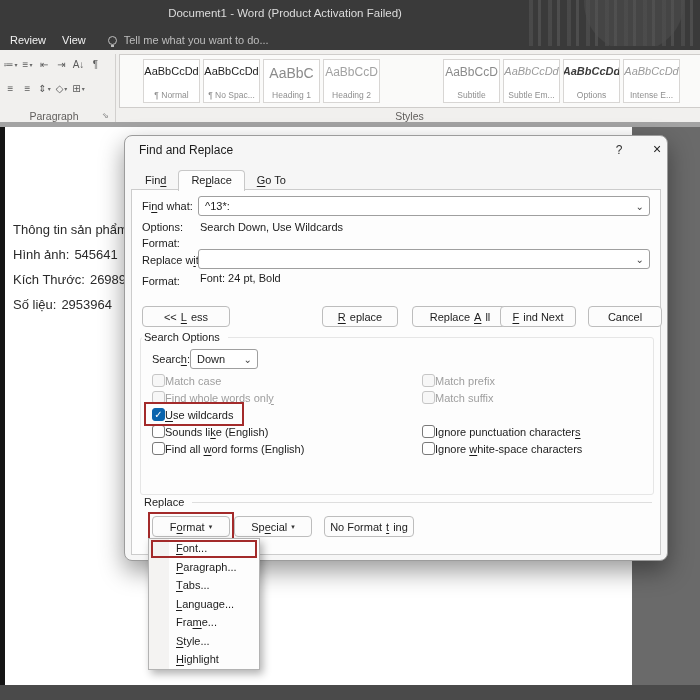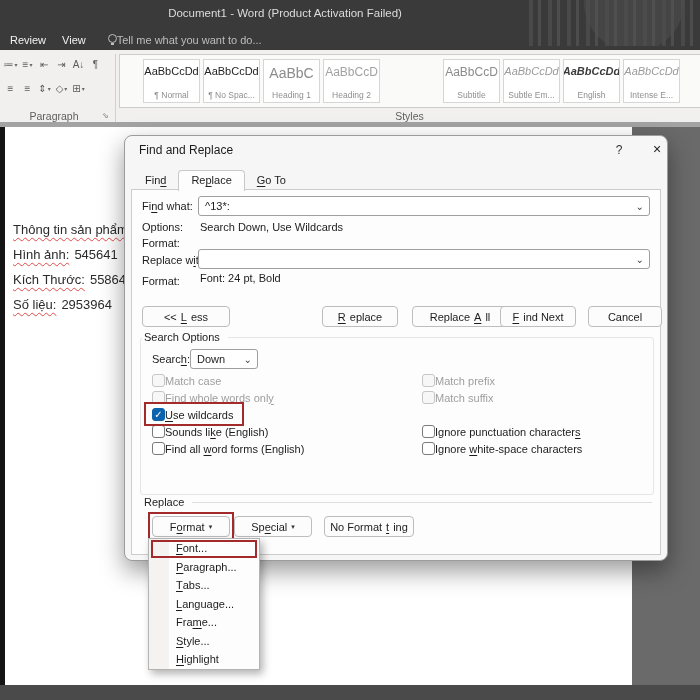--- a/index.html
+++ b/index.html
@@ -10,21 +10,21 @@
 
   
   .titlebar{position:absolute;top:0;left:0;right:0;height:50px;background:#3a3a3a;color:#e8e8e8;z-index:1}
   .wm{position:absolute;right:0;top:0;width:178px;height:46px;overflow:hidden}
   .wm-circle{position:absolute;right:16px;top:-48px;width:100px;height:100px;border-radius:50%;background:#454545}
   .wm-bars{position:absolute;inset:0;background:repeating-linear-gradient(90deg,transparent 0 7px,#4d4d4d 7px 11px,transparent 11px 16px,#525252 16px 19px);opacity:.8}
   .title{position:absolute;top:7px;left:0;width:570px;text-align:center;font-size:11.5px;color:#dcdcdc}
   .menubar{position:absolute;top:30px;left:0;right:0;height:20px;display:flex;align-items:center;font-size:11px}
   .mtab{color:#f2f2f2;margin-left:16px;cursor:default}
   .mtab:first-child{margin-left:10px}
-  .tellme{display:flex;margin-left:22px;color:#bdbdbd}
+  .tellme{display:flex;align-items:center;gap:7px;margin-left:22px;color:#bdbdbd}
   .bulb{display:inline-block;width:9px;height:9px;border:1px solid #bdbdbd;border-radius:50%;position:relative}
   .bulb::after{content:"";position:absolute;left:2px;bottom:-3px;width:3px;height:2px;background:#bdbdbd}
 
   
   .ribbon{position:absolute;top:50px;left:0;right:0;height:72px;background:#f1f0ee}
   .ptools{position:absolute;left:2px;top:6px;width:112px}
   .trow{display:flex;align-items:center;height:17px;margin-bottom:7px}
   .ticon{display:inline-flex;align-items:center;justify-content:center;min-width:15px;height:16px;margin:0 1px;font-size:10px;color:#5a5a5a;cursor:default}
   .ticon .caret{font-size:6px;color:#6a6a6a;margin-left:1px}
   .vsep{position:absolute;left:115px;top:4px;width:1px;height:104px;background:#d2d0ce}
@@ -43,21 +43,21 @@
   .plabel{position:absolute;left:0;width:108px;text-align:center}
   .launcher{position:absolute;left:102px;top:1px;font-size:8px;color:#777;cursor:pointer}
   .stylabel{position:absolute;left:119px;right:0;text-align:center}
   .band{position:absolute;top:122px;left:0;right:0;height:5px;background:#a3a3a3}
 
   
   .workspace{position:absolute;top:127px;left:0;right:0;height:558px;background:#6a6a6a}
   .left-strip{position:absolute;left:0;top:0;width:5px;height:558px;background:#141414}
   .page{position:absolute;left:5px;top:0;width:627px;height:558px;background:#ffffff}
   .dline{position:absolute;left:8px;font-size:13px;color:#2b2b2b;white-space:nowrap}
-  .sq{text-decoration:underline;text-decoration-style:wavy;text-decoration-color:#e14b4b;text-decoration-thickness:1px;text-underline-offset:3px}
+  .sq{text-decoration-style:wavy;text-decoration-color:#e14b4b;text-decoration-thickness:1px;text-underline-offset:3px}
   .plain{margin-left:5px}
   .bottombar{position:absolute;bottom:0;left:0;right:0;height:15px;background:#4a4a4a}
 
   
   .dialog{position:absolute;left:124px;top:8px;width:544px;height:426px;background:#f6f6f6;border:1px solid #9c9c9c;border-radius:8px;box-shadow:0 10px 24px rgba(0,0,0,.4);z-index:5;font-size:11px;color:#1c1c1c}
   .dlg-title{position:absolute;left:14px;top:7px;font-size:12px;color:#1b1b1b}
   .dlg-help{position:absolute;left:486px;top:7px;width:16px;text-align:center;font-size:12px;color:#333;cursor:pointer}
   .dlg-close{position:absolute;left:523px;top:5px;width:18px;text-align:center;font-size:14px;color:#222;cursor:pointer}
   .tabs{position:absolute;left:8px;top:33px;height:21px;display:flex;align-items:flex-end}
   .tab{padding:3px 12px 4px;color:#222;cursor:pointer}
@@ -172,42 +172,42 @@
       <div class="card c-subtitle" style="left:323px">
           <div class="sample">AaBbCcD</div>
           <div class="slabel">Subtitle</div>
         </div>
       <div class="card c-subtle" style="left:383px">
           <div class="sample">AaBbCcDd</div>
           <div class="slabel">Subtle Em...</div>
         </div>
       <div class="card c-emphasis" style="left:443px">
           <div class="sample">AaBbCcDd</div>
-          <div class="slabel">English</div>
+          <div class="slabel">Options</div>
         </div>
       <div class="card c-intense" style="left:503px">
           <div class="sample">AaBbCcDd</div>
           <div class="slabel">Intense E...</div>
         </div>
     </div>
 
     <div class="grouprow">
       <span class="plabel">Paragraph</span>
       <span class="launcher">⇘</span>
       <span class="stylabel">Styles</span>
     </div>
   </div>
   <div class="band"></div>
 
   <div class="workspace">
     <div class="left-strip"></div>
     <div class="page">
       <div class="dline" style="top:95px"><span class="sq">Thông tin sản phẩm</span><span class="plain"></span></div>
       <div class="dline" style="top:120px"><span class="sq">Hình ảnh:</span><span class="plain">545641</span></div>
-      <div class="dline" style="top:145px"><span class="sq">Kích Thước:</span><span class="plain">55864</span></div>
+      <div class="dline" style="top:145px"><span class="sq">Kích Thước:</span><span class="plain">26989</span></div>
       <div class="dline" style="top:170px"><span class="sq">Số liệu:</span><span class="plain">2953964</span></div>
     </div>
 
     <div class="dialog">
       <div class="dlg-title">Find and Replace</div>
       <div class="dlg-help">?</div>
       <div class="dlg-close">×</div>
 
       <div class="tabs">
         <span class="tab">Fin<u>d</u></span>

